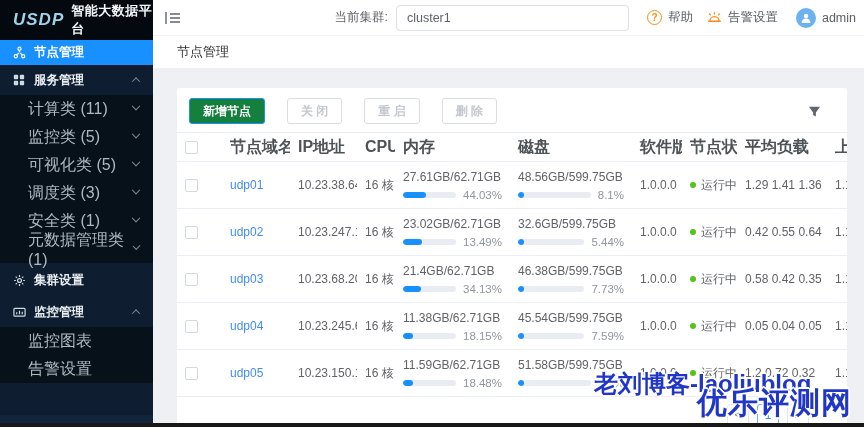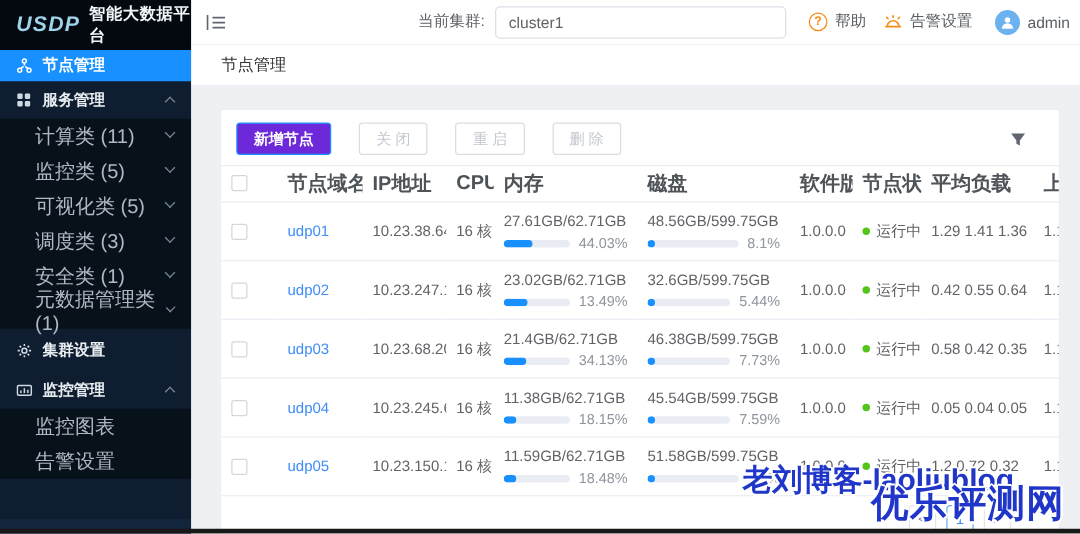--- a/index.html
+++ b/index.html
@@ -36,22 +36,22 @@
   .help-circle { width:15px; height:15px; border:1.2px solid #fa8c16; border-radius:50%; color:#fa8c16; font-size:10px; font-weight:bold; display:flex; align-items:center; justify-content:center; cursor:pointer; }
   .ticon { display:flex; align-items:center; cursor:pointer; }
   .tlabel { margin-right:8px; cursor:pointer; }
   .avatar { width:20px; height:20px; border-radius:50%; background:#6cb2f0; display:flex; align-items:center; justify-content:center; margin-left:4px; }
   .crumbbar { height:32px; background:#fff; display:flex; align-items:center; padding-left:24px; color:#303133; font-size:13px; }
   .content { flex:1; background:#eef0f4; padding:20px 17px 0 24px; min-height:0; }
   .card { background:#fff; border-radius:2px; height:339px; overflow:hidden; position:relative; }
 
   
   .toolbar { padding:10px 12px 8px 12px; display:flex; align-items:center; }
-  .btn { height:26px; font-size:12px; border-radius:3px; padding:0 13px; cursor:pointer; }
-  .btn.primary { background:#6d28d9; border:1px solid #1890ff; color:#fff; font-weight:bold; }
+  .btn { height:26px; font-size:12px; border-radius:3px; padding:0 13px; cursor:pointer;font-weight:bold; }
+  .btn.primary { background:#15803d; border:1px solid #1890ff; color:#fff; font-weight:bold; }
   .btn.disabled { background:#fff; border:1px solid #dadde3; color:#c3c7cf; margin-left:22px; cursor:not-allowed; }
   .filter { margin-left:auto; margin-right:14px; cursor:pointer; display:flex; }
 
   
   table { border-collapse:collapse; table-layout:fixed; width:690px; }
   th,td { text-align:left; padding:0 8px; white-space:nowrap; overflow:hidden; }
   thead th { height:29px; font-size:16px; color:#4e5358; font-weight:bold; border-top:1px solid #ebeef5; border-bottom:1px solid #ebeef5; }
   tbody td { height:47px; color:#606266; border-bottom:1px solid #ebeef5; vertical-align:middle; }
   .cb { width:13px; height:13px; border:1px solid #d3d7de; border-radius:2px; background:#fff; display:inline-block; vertical-align:middle; cursor:pointer; }
   a.link { color:#3f8cf7; text-decoration:none; cursor:pointer; }

